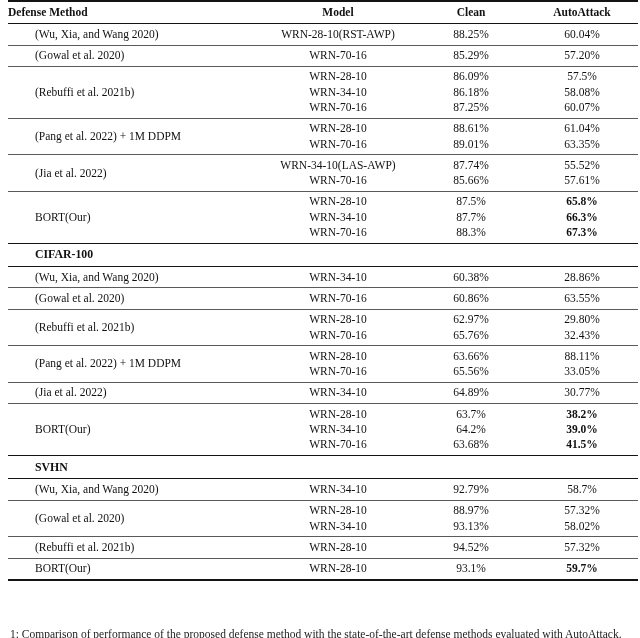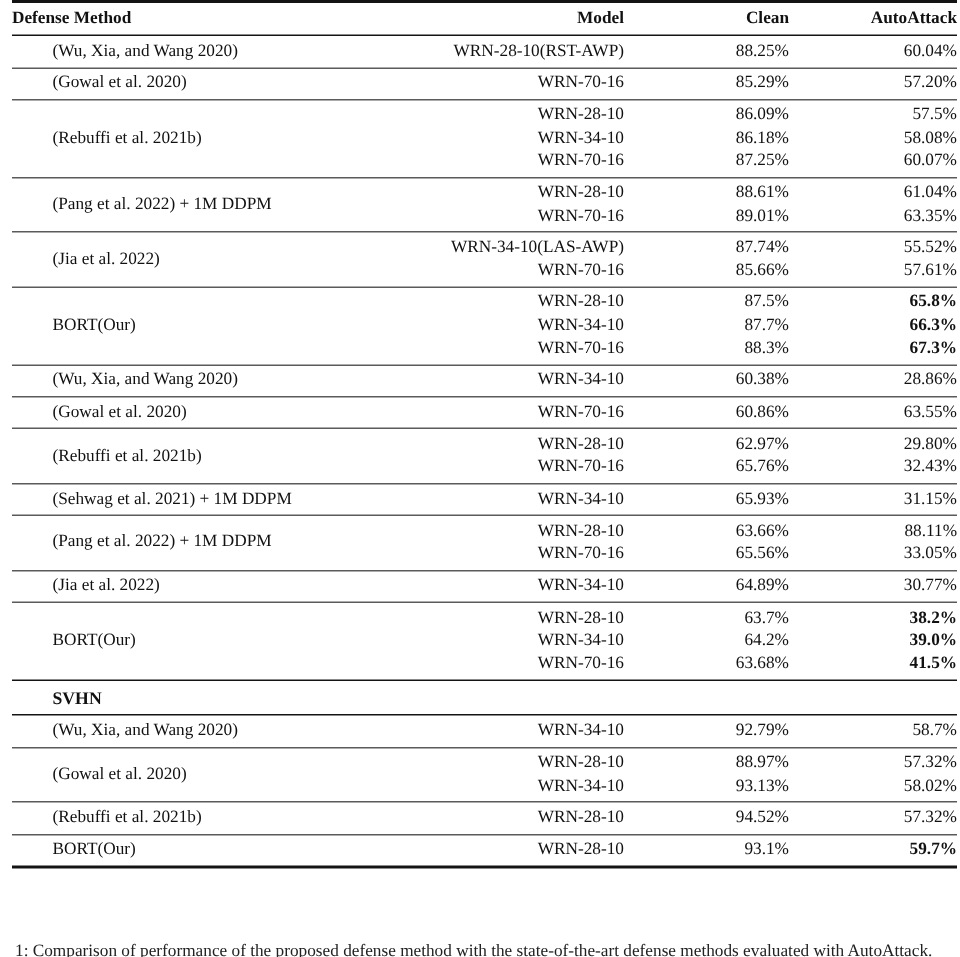--- a/index.html
+++ b/index.html
@@ -28,21 +28,21 @@
   col.c-aa     { width: 112px; }
 
   th, td {
     padding: 2.5px 0;
     vertical-align: middle;
     line-height: 15.3px;
     font-weight: normal;
   }
   tr.header-row th { font-weight: bold; border-bottom: 1.7px solid #141414; padding: 3px 0; }
   th.left, td.method { text-align: left; padding-left: 27px; }
-  th.center, td.center { text-align: right; }
+  th.center, td.center { text-align: center; }
 
   tr.section-row td {
     font-weight: bold;
     text-align: left;
     padding: 3.5px 0 3.5px 27px;
     border-top: 1.7px solid #141414;
     border-bottom: 1.7px solid #141414;
     font-size: 11.8px;
   }
   tr.group-row { border-top: 1px solid #5a5a5a; }
@@ -167,20 +167,23 @@
             <div class="line">87.5%</div>
             <div class="line">87.7%</div>
             <div class="line">88.3%</div>
           </td>
           <td class="center">
             <div class="line bold">65.8%</div>
             <div class="line bold">66.3%</div>
             <div class="line bold">67.3%</div>
           </td>
         </tr>
+        <tr class="section-row">
+          <td colspan="4">CIFAR-100</td>
+        </tr>
         <tr class="group-row">
           <td class="method">(Wu, Xia, and Wang 2020)</td>
           <td class="center">
             <div class="line">WRN-34-10</div>
           </td>
           <td class="center">
             <div class="line">60.38%</div>
           </td>
           <td class="center">
             <div class="line">28.86%</div>
@@ -204,32 +207,20 @@
             <div class="line">WRN-28-10</div>
             <div class="line">WRN-70-16</div>
           </td>
           <td class="center">
             <div class="line">62.97%</div>
             <div class="line">65.76%</div>
           </td>
           <td class="center">
             <div class="line">29.80%</div>
             <div class="line">32.43%</div>
-          </td>
-        </tr>
-        <tr class="group-row">
-          <td class="method">(Sehwag et al. 2021) + 1M DDPM</td>
-          <td class="center">
-            <div class="line">WRN-34-10</div>
-          </td>
-          <td class="center">
-            <div class="line">65.93%</div>
-          </td>
-          <td class="center">
-            <div class="line">31.15%</div>
           </td>
         </tr>
         <tr class="group-row">
           <td class="method">(Pang et al. 2022) + 1M DDPM</td>
           <td class="center">
             <div class="line">WRN-28-10</div>
             <div class="line">WRN-70-16</div>
           </td>
           <td class="center">
             <div class="line">63.66%</div>

